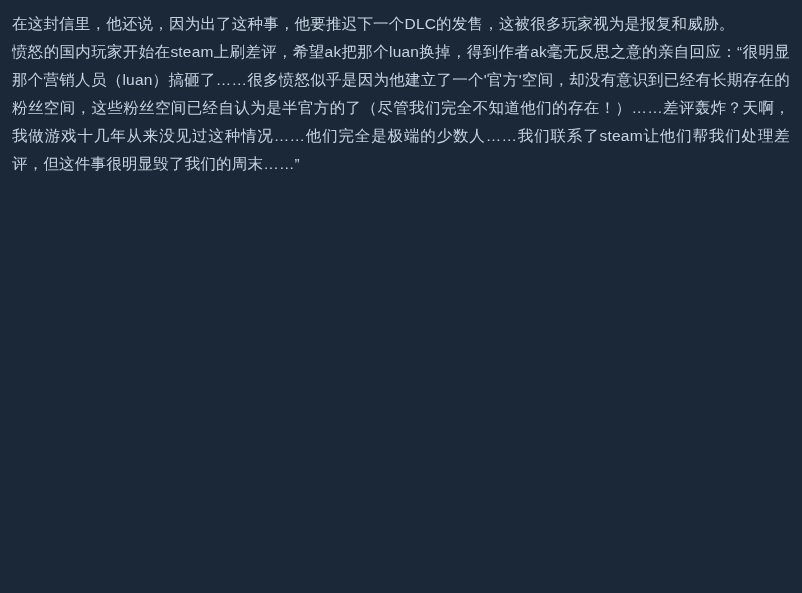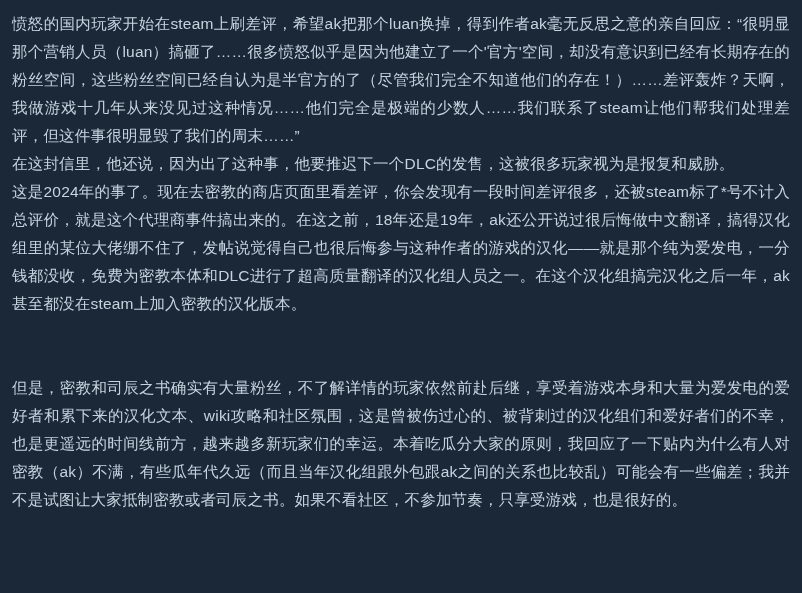--- a/index.html
+++ b/index.html
@@ -31,19 +31,17 @@
     word-break: break-word;
   }
   .spacer {
     height: 28px;
   }
 </style>
 </head>
 <body>
 
 <div id="post">
+  <p class="para">在这封信里，他还说，因为出了这种事，他要推迟下一个DLC的发售，这被很多玩家视为是报复和威胁。</p>
   <p class="para">愤怒的国内玩家开始在steam上刷差评，希望ak把那个luan换掉，得到作者ak毫无反思之意的亲自回应：“很明显那个营销人员（luan）搞砸了……很多愤怒似乎是因为他建立了一个'官方'空间，却没有意识到已经有长期存在的粉丝空间，这些粉丝空间已经自认为是半官方的了（尽管我们完全不知道他们的存在！）……差评轰炸？天啊，我做游戏十几年从来没见过这种情况……他们完全是极端的少数人……我们联系了steam让他们帮我们处理差评，但这件事很明显毁了我们的周末……”</p>
-  <p class="para">在这封信里，他还说，因为出了这种事，他要推迟下一个DLC的发售，这被很多玩家视为是报复和威胁。</p>
-  <p class="para">这是2024年的事了。现在去密教的商店页面里看差评，你会发现有一段时间差评很多，还被steam标了*号不计入总评价，就是这个代理商事件搞出来的。在这之前，18年还是19年，ak还公开说过很后悔做中文翻译，搞得汉化组里的某位大佬绷不住了，发帖说觉得自己也很后悔参与这种作者的游戏的汉化——就是那个纯为爱发电，一分钱都没收，免费为密教本体和DLC进行了超高质量翻译的汉化组人员之一。在这个汉化组搞完汉化之后一年，ak甚至都没在steam上加入密教的汉化版本。</p>
   <div class="spacer"></div>
   <div class="spacer"></div>
-  <p class="para">但是，密教和司辰之书确实有大量粉丝，不了解详情的玩家依然前赴后继，享受着游戏本身和大量为爱发电的爱好者和累下来的汉化文本、wiki攻略和社区氛围，这是曾被伤过心的、被背刺过的汉化组们和爱好者们的不幸，也是更遥远的时间线前方，越来越多新玩家们的幸运。本着吃瓜分大家的原则，我回应了一下贴内为什么有人对密教（ak）不满，有些瓜年代久远（而且当年汉化组跟外包跟ak之间的关系也比较乱）可能会有一些偏差；我并不是试图让大家抵制密教或者司辰之书。如果不看社区，不参加节奏，只享受游戏，也是很好的。</p>
 </div>
 
 </body></html>

